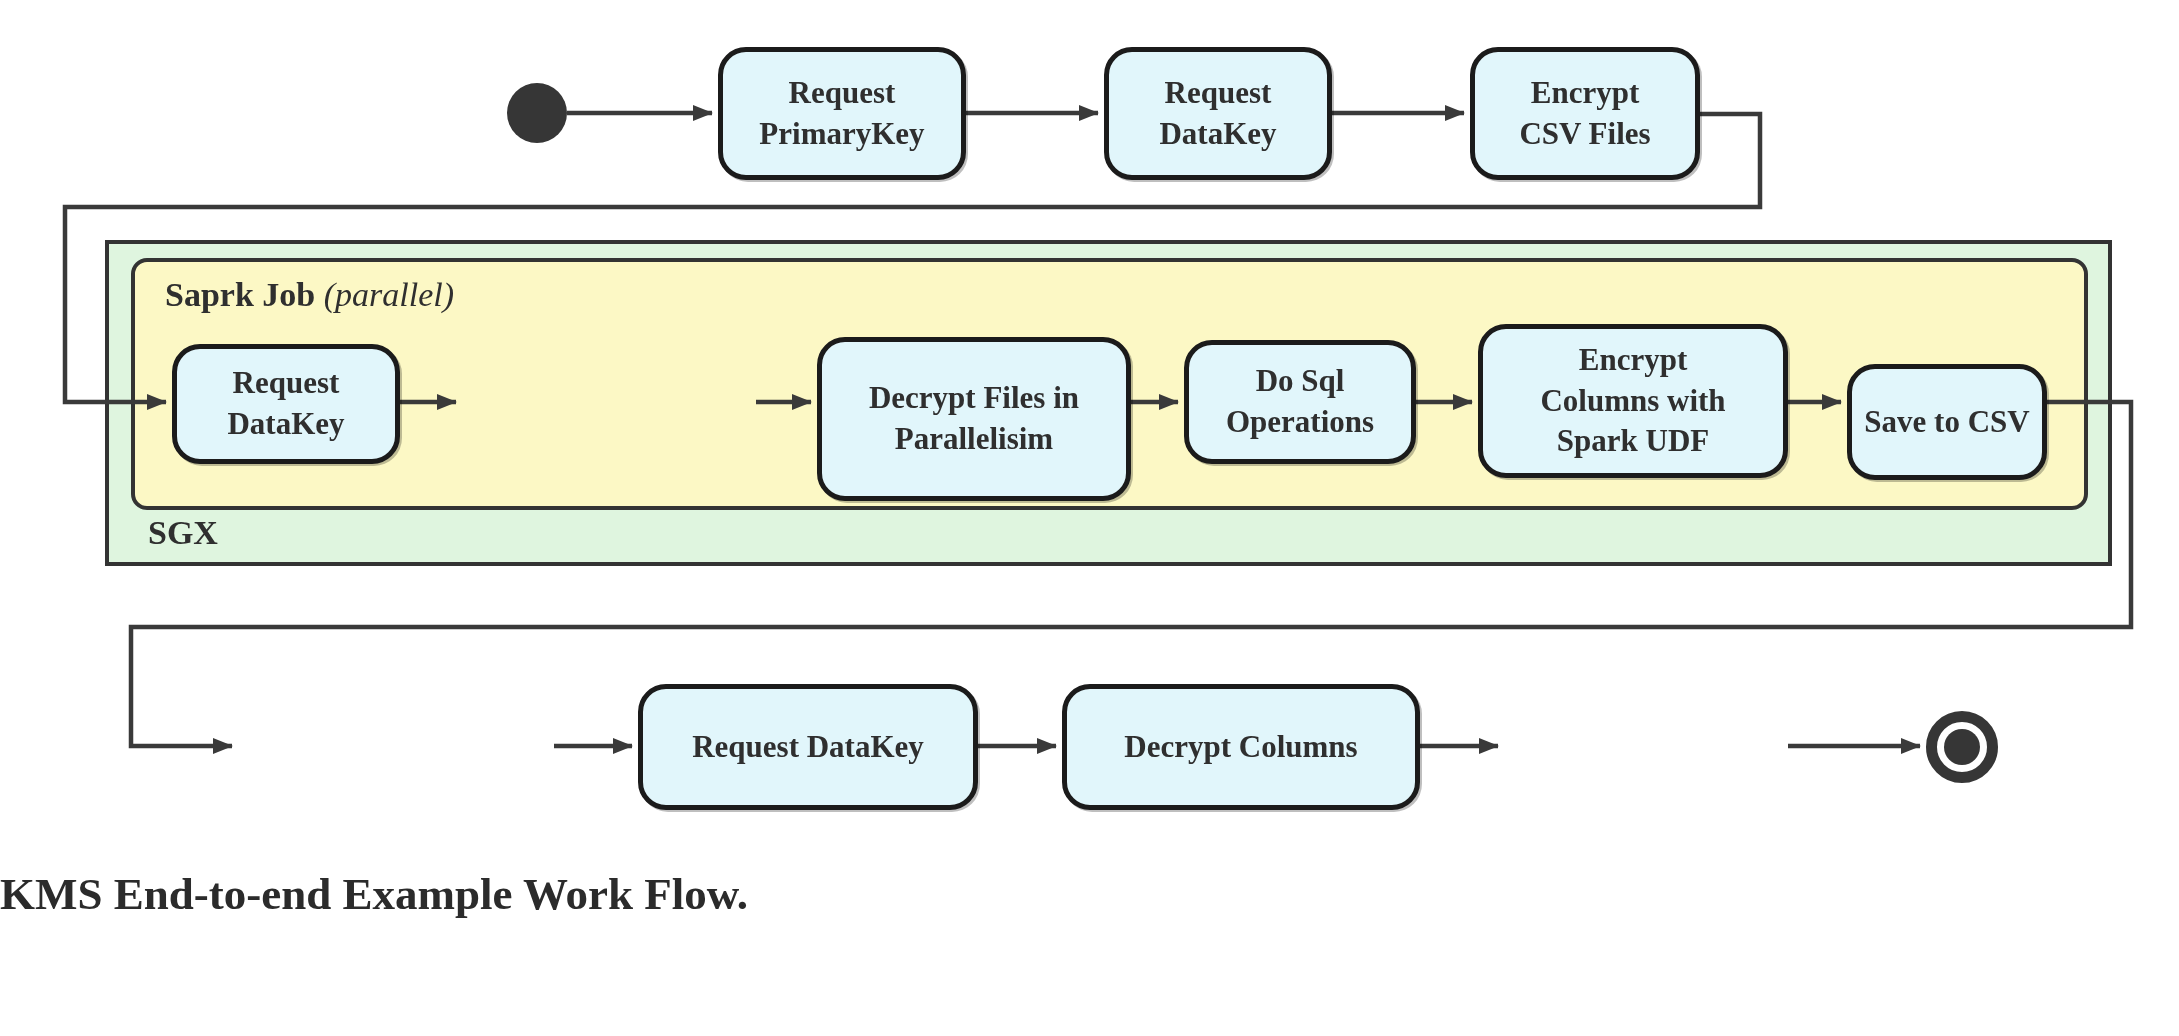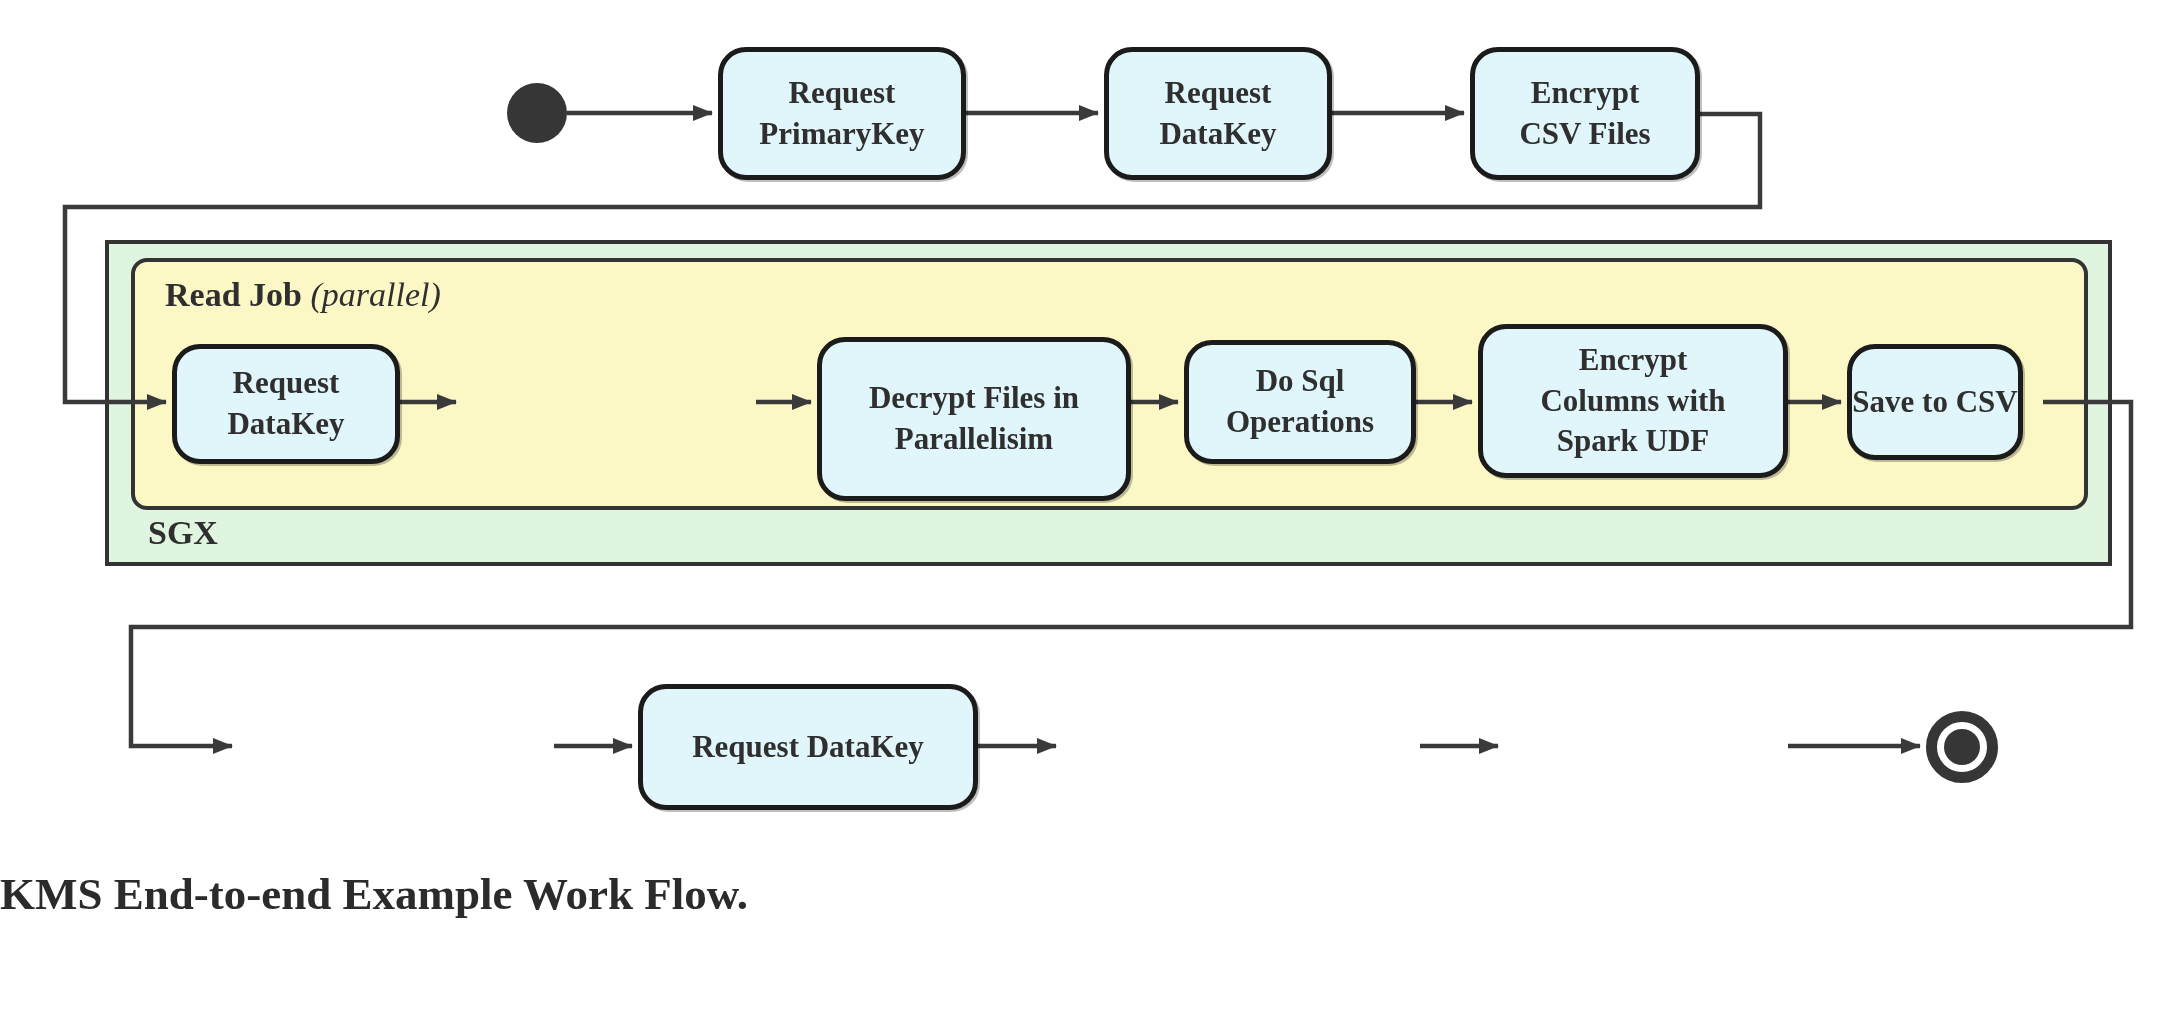--- a/index.html
+++ b/index.html
@@ -60,21 +60,21 @@
     box-shadow:2px 2px 0 rgba(0,0,0,0.25);
   }
   .t1{left:718px;top:47px;width:248px;height:133px;}
   .t2{left:1104px;top:47px;width:228px;height:133px;}
   .t3{left:1470px;top:47px;width:230px;height:133px;}
   .m1{left:172px;top:344px;width:228px;height:120px;}
   .m2{left:462px;top:337px;width:294px;height:130px;}
   .m3{left:817px;top:337px;width:314px;height:164px;}
   .m4{left:1184px;top:340px;width:232px;height:124px;}
   .m5{left:1478px;top:324px;width:310px;height:154px;}
-  .m6{left:1847px;top:344px;width:176px;height:116px;}
+  .m6{left:1847px;top:364px;width:200px;height:116px;}
   .b1{left:238px;top:684px;width:316px;height:126px;}
   .b2{left:638px;top:684px;width:340px;height:126px;}
   .b3{left:1062px;top:684px;width:358px;height:126px;}
   .b4{left:1504px;top:684px;width:284px;height:126px;}
   
   .start-state{
     position:absolute;left:507px;top:83px;width:60px;height:60px;
     background:var(--terminal);border-radius:50%;
   }
   .end-state{
@@ -97,21 +97,21 @@
 </style>
 </head>
 <body>
 
 <div id="canvas">
 
   <div class="container sgx"></div>
   <div class="container spark"></div>
 
   <div class="spark-label">
-    <span>Read Job</span>
+    <span>Saprk Job</span>
     <span class="qualifier">(parallel)</span>
   </div>
   <div class="sgx-label">SGX</div>
 
   <svg class="edges" viewBox="0 0 2179 1036">
     <defs>
       <marker id="arrow" markerUnits="userSpaceOnUse" markerWidth="22" markerHeight="18" refX="19" refY="8" orient="auto">
         <path class="arrowhead" d="M0,0 L20,8 L0,16 Z"></path>
       </marker>
     </defs>
@@ -148,16 +148,17 @@
   <div class="node m3">Decrypt Files in
 Parallelisim</div>
   <div class="node m4">Do Sql
 Operations</div>
   <div class="node m5">Encrypt
 Columns with
 Spark UDF</div>
   <div class="node m6">Save to CSV</div>
 
   <div class="node b2">Request DataKey</div>
+  <div class="node b3">Decrypt Columns</div>
 
   <div class="caption">KMS End-to-end Example Work Flow.</div>
 
 </div>
 
 </body></html>

